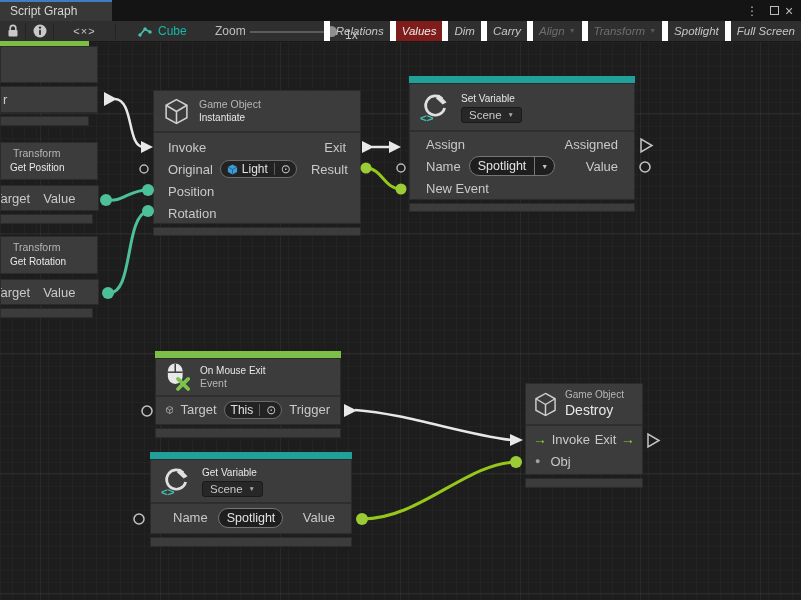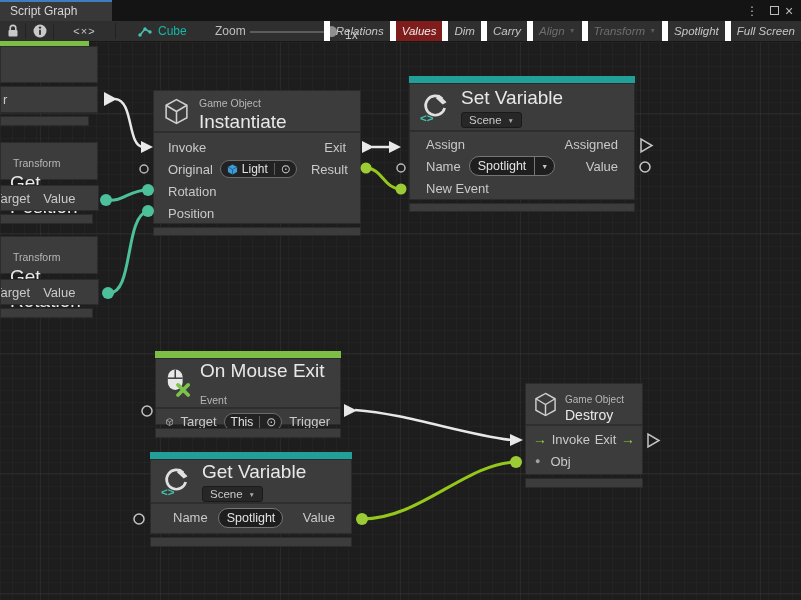--- a/index.html
+++ b/index.html
@@ -43,22 +43,22 @@
       repeating-linear-gradient(to bottom, rgba(255,255,255,0.022) 0 1px, transparent 1px 12px);
     background-position: 40px 0, 0 71px, 0 0, 0 0; }
 
   
   .node, .nfoot, .nbar { position:absolute; }
   .node { background:#3C3C3C; border:1px solid #2B2B2B; }
   .nfoot { background:#3C3C3C; border:1px solid #2B2B2B; }
   .nbar { height:7px; }
   .teal { background:#21A099; } .green { background:#7CBE46; }
   .nheader { display:flex; align-items:center; gap:10px; padding:0 10px; border-bottom:2px solid #2E2E2E; }
-  .ncat { font-size:10.5px; color:#B6B6B6; line-height:1.3;margin-top:10px; }
-  .ntitle { font-size:19px; color:#E8E8E8; line-height:1.3; }
+  .ncat { font-size:10.5px; color:#B6B6B6; line-height:1.3; }
+  .ntitle { font-size:10px; color:#E8E8E8; line-height:1.3; }
   .nrow { display:flex; align-items:center; font-size:13px; color:#C9C9C9; }
   .grow { flex:1; }
 
   .chip { display:inline-flex; align-items:center; background:#222; border:1px solid #6B6B6B;
     border-radius:9px; height:18px; padding:0 5px 0 6px; gap:4px; font-size:12px; color:#E2E2E2; }
   .chip .sep { width:1px; height:12px; background:#5C5C5C; margin:0 2px; }
   .picker { color:#C4C4C4; font-size:12px; line-height:1; }
 
   .dd { display:inline-flex; align-items:center; gap:6px; background:#272727; border:1px solid #1A1A1A;
     border-radius:3px; height:16px; padding:0 7px; font-size:11.5px; color:#C9C9C9; }
@@ -225,24 +225,24 @@
             <path d="M1 3.2 L6 6 L11 3.2 M6 6 V11.5" stroke="#1C5F8C" stroke-width="1" fill="none"></path>
             </svg>
           <span>Light</span>
           <span class="sep"></span>
           <span class="picker">⊙</span>
         </span>
         <span class="grow"></span>
         <span>Result</span>
       </div>
       <div class="nrow" style="height:22px;">
+        <span>Position</span>
+      </div>
+      <div class="nrow" style="height:22px;">
         <span>Rotation</span>
-      </div>
-      <div class="nrow" style="height:22px;">
-        <span>Position</span>
       </div>
     </div>
   </div>
   <div class="nfoot" style="left:153px;top:227px;width:208px;height:9px;"></div>
 
   <div class="nbar teal" style="left:409px;top:76px;width:226px;"></div>
   <div class="node" style="left:409px;top:83px;width:226px;height:117px;">
     <div class="nheader" style="height:48px;gap:12px;">
       <svg viewBox="0 0 30 32" width="29" height="31">
         <path d="M23 7 A10 10 0 1 0 25.5 16.5" fill="none" stroke="#E0E0E0" stroke-width="2.8"></path>
@@ -275,21 +275,21 @@
       </div>
       <div class="nrow" style="height:22px;">
         <span>New Event</span>
       </div>
     </div>
   </div>
   <div class="nfoot" style="left:409px;top:203px;width:226px;height:9px;"></div>
 
   <div class="nbar green" style="left:155px;top:351px;width:186px;"></div>
   <div class="node" style="left:155px;top:358px;width:186px;height:67px;">
-    <div class="nheader" style="height:50px;gap:10px;">
+    <div class="nheader" style="height:38px;gap:10px;">
       <svg viewBox="0 0 26 30" width="24" height="28">
         <rect x="2" y="0.5" width="16" height="22" rx="8" fill="#E8E8E8"></rect>
         <rect x="9.2" y="0.5" width="1.6" height="9.5" fill="#3C3C3C"></rect>
         <rect x="2" y="9" width="16" height="1.6" fill="#3C3C3C"></rect>
         <path d="M13 17 L24 28 M24 17 L13 28" stroke="#7CC24B" stroke-width="4" stroke-linecap="round"></path>
         </svg>
       <div>
         <div class="ntitle">On Mouse Exit</div>
         <div class="ncat">Event</div>
       </div>

